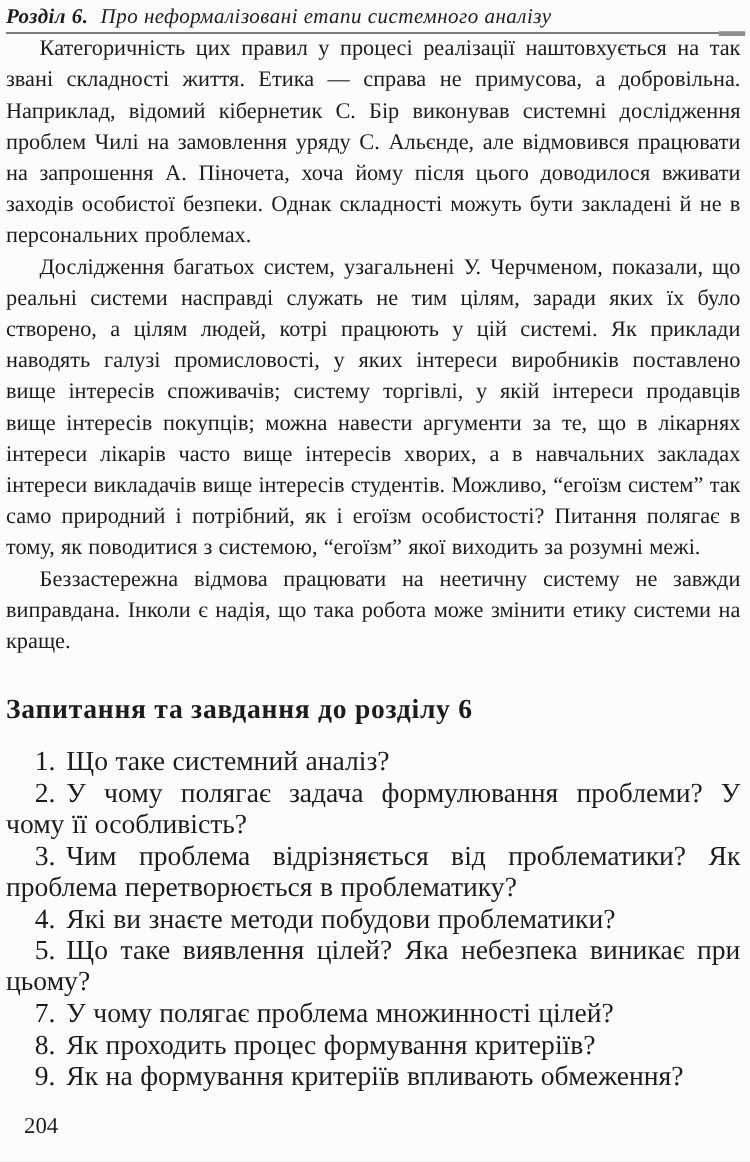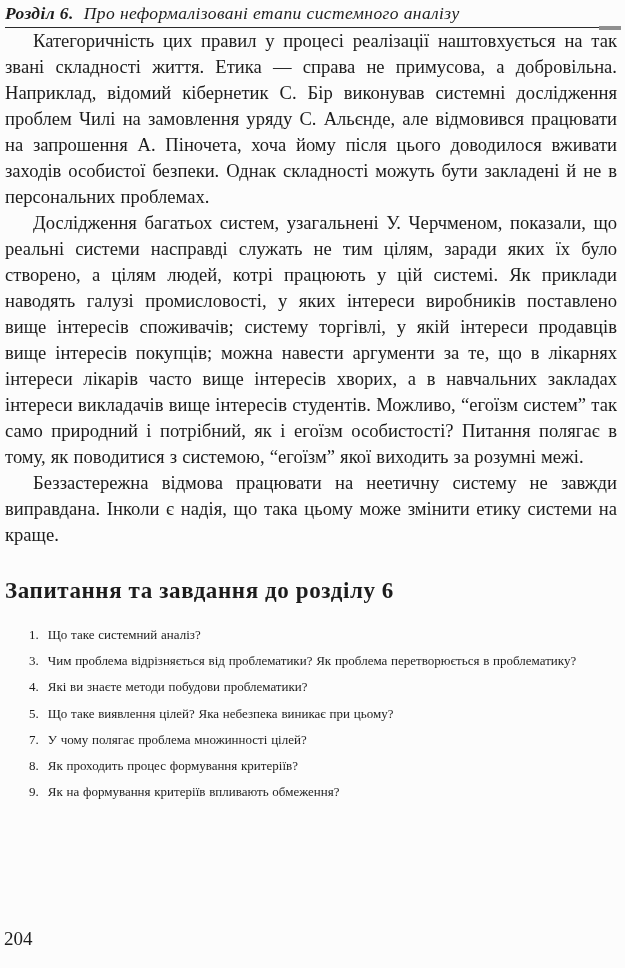--- a/index.html
+++ b/index.html
@@ -48,56 +48,57 @@
     word-spacing: 0.5px;
   }
   .section-heading {
     margin: 30px 0 18px 0;
     font-size: 23px;
     font-weight: bold;
     letter-spacing: 0.6px;
   }
   .questions p.q {
     margin: 0;
-    font-size: 13px;
+    font-size: 23px;
     line-height: 26.2px;
     text-align: justify;
     text-indent: 24px;
     word-spacing: 0.5px;
   }
   .qnum { margin-right: 9px; }
   .page-number {
     position: absolute;
-    left: 4px;
+    left: 20px;
     top: 928px;
     font-size: 19px;
   }
 </style>
 </head>
 <body>
 
 <div class="page">
 
   <div class="running-head">
     <span class="chapter-label">Розділ 6.</span><span class="chapter-title">Про неформалізовані етапи системного аналізу</span>
   </div>
   <div class="head-rule">
     <span class="rule-end"></span>
   </div>
 
   <div class="body-text">
     <p>Категоричність цих правил у процесі реалізації наштовхується на так звані складності життя. Етика — справа не примусова, а добровільна. Наприклад, відомий кібернетик С. Бір виконував системні дослідження проблем Чилі на замовлення уряду С. Альєнде, але відмовився працювати на запрошення А. Піночета, хоча йому після цього доводилося вживати заходів особистої безпеки. Однак складності можуть бути закладені й не в персональних проблемах.</p>
     <p>Дослідження багатьох систем, узагальнені У. Черчменом, показали, що реальні системи насправді служать не тим цілям, заради яких їх було створено, а цілям людей, котрі працюють у цій системі. Як приклади наводять галузі промисловості, у яких інтереси виробників поставлено вище інтересів споживачів; систему торгівлі, у якій інтереси продавців вище інтересів покупців; можна навести аргументи за те, що в лікарнях інтереси лікарів часто вище інтересів хворих, а в навчальних закладах інтереси викладачів вище інтересів студентів. Можливо, “егоїзм систем” так само природний і потрібний, як і егоїзм особистості? Питання полягає в тому, як поводитися з системою, “егоїзм” якої виходить за розумні межі.</p>
-    <p>Беззастережна відмова працювати на неетичну систему не завжди виправдана. Інколи є надія, що така цьому може змінити етику системи на краще.</p>
+    <p>Беззастережна відмова працювати на неетичну систему не завжди виправдана. Інколи є надія, що така робота може змінити етику системи на краще.</p>
   </div>
 
   <h2 class="section-heading">Запитання та завдання до розділу 6</h2>
 
   <div class="questions">
     <p class="q"><span class="qnum">1.</span><span>Що таке системний аналіз?</span></p>
+    <p class="q"><span class="qnum">2.</span><span>У чому полягає задача формулювання проблеми? У чому її особливість?</span></p>
     <p class="q"><span class="qnum">3.</span><span>Чим проблема відрізняється від проблематики? Як проблема перетворюється в проблематику?</span></p>
     <p class="q"><span class="qnum">4.</span><span>Які ви знаєте методи побудови проблематики?</span></p>
     <p class="q"><span class="qnum">5.</span><span>Що таке виявлення цілей? Яка небезпека виникає при цьому?</span></p>
     <p class="q"><span class="qnum">7.</span><span>У чому полягає проблема множинності цілей?</span></p>
     <p class="q"><span class="qnum">8.</span><span>Як проходить процес формування критеріїв?</span></p>
     <p class="q"><span class="qnum">9.</span><span>Як на формування критеріїв впливають обмеження?</span></p>
   </div>
 
   <div class="page-number">204</div>
 

